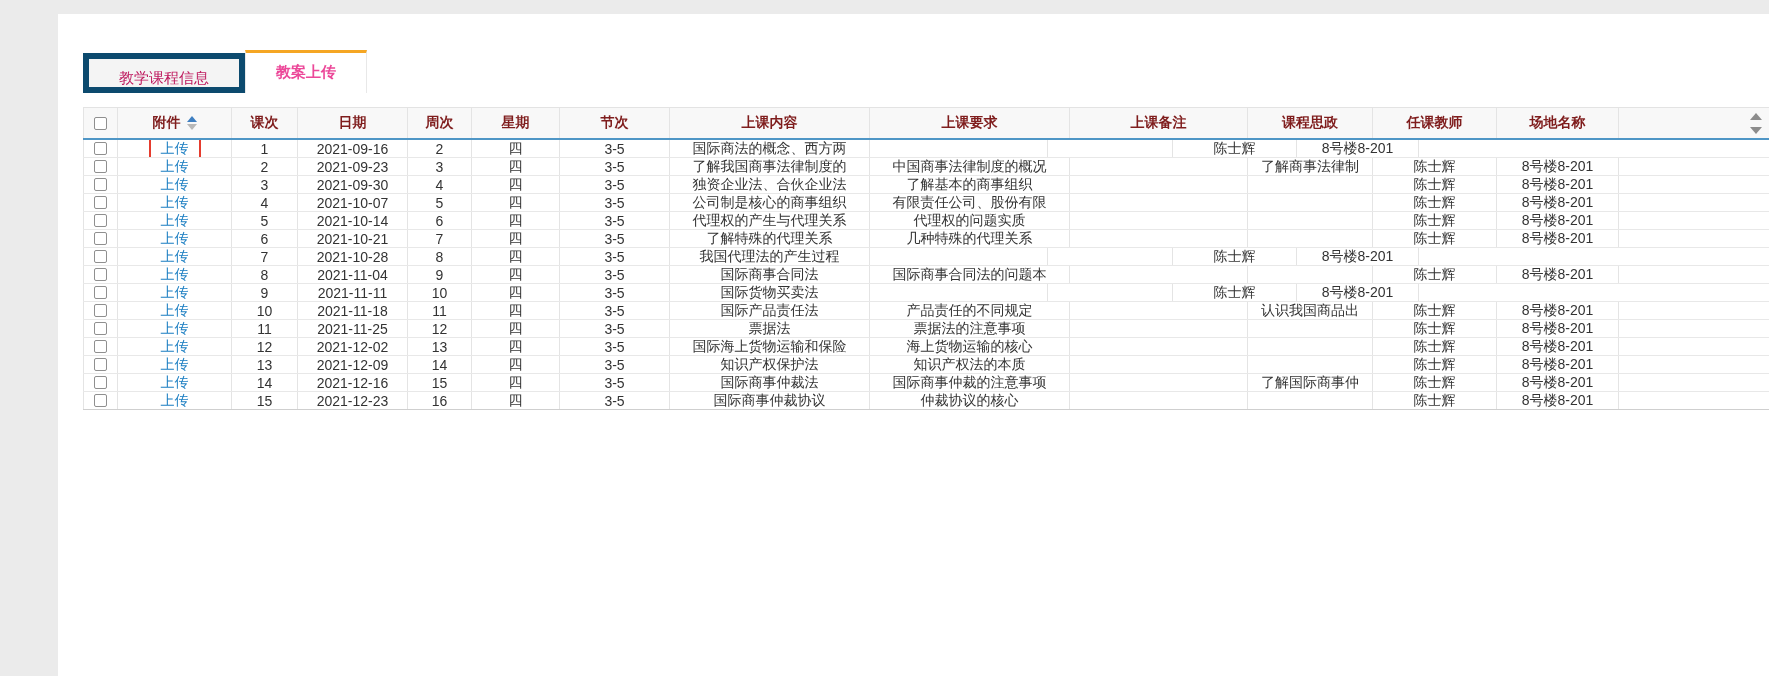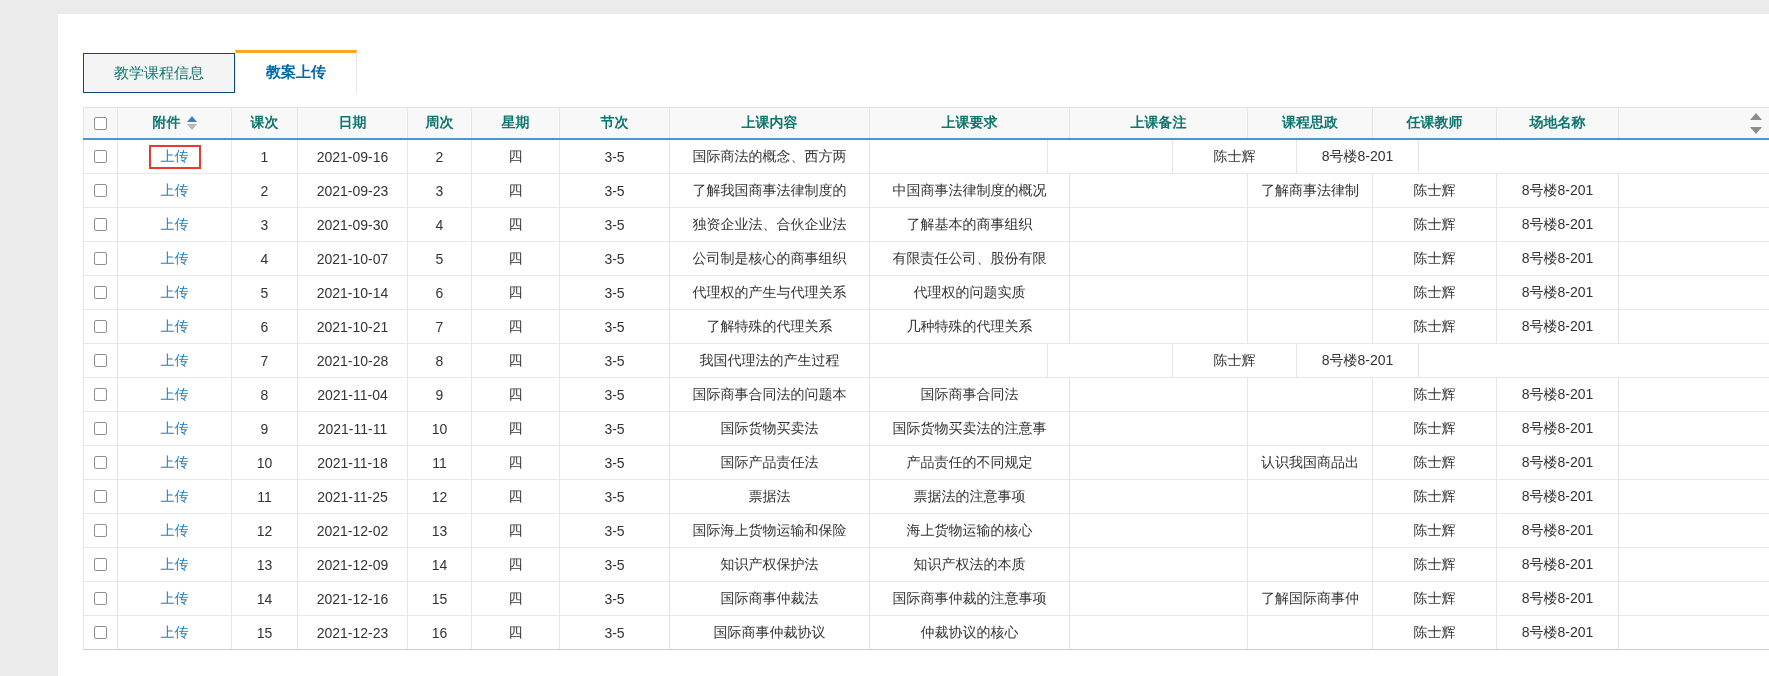--- a/index.html
+++ b/index.html
@@ -13,43 +13,43 @@
   .panel {
     position:absolute; left:58px; top:14px; right:0; bottom:0;
     background:#ffffff;
   }
   
   .tabbar { margin:36px 0 0 25px; display:flex; align-items:flex-end; }
   .tab {
     height:40px; line-height:38px; padding:0 30px; font-size:15px;
     cursor:pointer; white-space:nowrap;
   }
-  .tab.inactive { background:#f4f4f4; color:#0f766e; border:1px solid #0c4a6e; }
+  .tab.inactive { background:#f4f4f4; color:#be185d; border:6px solid #0c4a6e; }
   .tab.active {
-    background:#fff; color:#0369a1; font-weight:bold; height:43px; line-height:38px;
+    background:#fff; color:#ec4899; font-weight:bold; height:43px; line-height:38px;
     border-top:3px solid var(--accent,#f5a623);
     border-left:1px solid #e8e8e8; border-right:1px solid #e8e8e8;
   }
   
   .grid { margin:14px 0 0 25px; position:relative; font-size:14px; }
   .grid-header {
     display:flex; align-items:stretch; height:33px;
-    background:#f8f8f8; color:#0f766e; font-weight:bold;
+    background:#f8f8f8; color:#7f1d1d; font-weight:bold;
     border-top:1px solid #e3e3e3;
     border-bottom:2px solid var(--underline,#4f96c6);
     position:relative;
   }
   .hcell, .cell {
     flex:0 0 auto; display:flex; align-items:center; justify-content:center;
     overflow:hidden; white-space:nowrap;
     border-right:1px solid #e4e4e4;
   }
   .hcell.first, .cell.first { border-left:1px solid #e4e4e4; }
   .hfill { flex:1 1 auto; border:none; }
-  .grid-row { display:flex; height:34px; border-bottom:1px solid #e8e8e8; }
+  .grid-row { display:flex; height:18px; border-bottom:1px solid #e8e8e8; }
   .grid-body .grid-row:last-child { border-bottom:1px solid #cfcfcf; }
   .c0{width:35px}.c1{width:114px}.c2{width:66px}.c3{width:110px}
   .c4{width:64px}.c5{width:88px}.c6{width:110px}.c7{width:200px}
   .c8{width:200px}.c9{width:178px}.c10{width:125px}.c11{width:124px}.c12{width:122px}
   
   .cb {
     width:13px; height:13px; border:1px solid #8f8f8f; border-radius:2px;
     background:#fff; display:inline-block; cursor:pointer;
   }
   
@@ -254,42 +254,41 @@
       <span class="cb"></span>
     </div>
     <div class="cell c1">
       <a class="upload">上传</a>
     </div>
     <div class="cell c2">8</div>
     <div class="cell c3">2021-11-04</div>
     <div class="cell c4">9</div>
     <div class="cell c5">四</div>
     <div class="cell c6">3-5</div>
+    <div class="cell c7">国际商事合同法</div>
     <div class="cell c8">国际商事合同法的问题本</div>
-    <div class="cell c7">国际商事合同法</div>
     <div class="cell c9"></div>
     <div class="cell c10"></div>
     <div class="cell c11">陈士辉</div>
     <div class="cell c12">8号楼8-201</div>
   </div>
 
   <div class="grid-row">
     <div class="cell first c0">
       <span class="cb"></span>
     </div>
     <div class="cell c1">
       <a class="upload">上传</a>
     </div>
     <div class="cell c2">9</div>
     <div class="cell c3">2021-11-11</div>
     <div class="cell c4">10</div>
     <div class="cell c5">四</div>
     <div class="cell c6">3-5</div>
     <div class="cell c7">国际货物买卖法</div>
-    <div class="cell c8">国际货物买卖法的注意事</div>
     <div class="cell c9"></div>
     <div class="cell c10"></div>
     <div class="cell c11">陈士辉</div>
     <div class="cell c12">8号楼8-201</div>
   </div>
 
   <div class="grid-row">
     <div class="cell first c0">
       <span class="cb"></span>
     </div>

